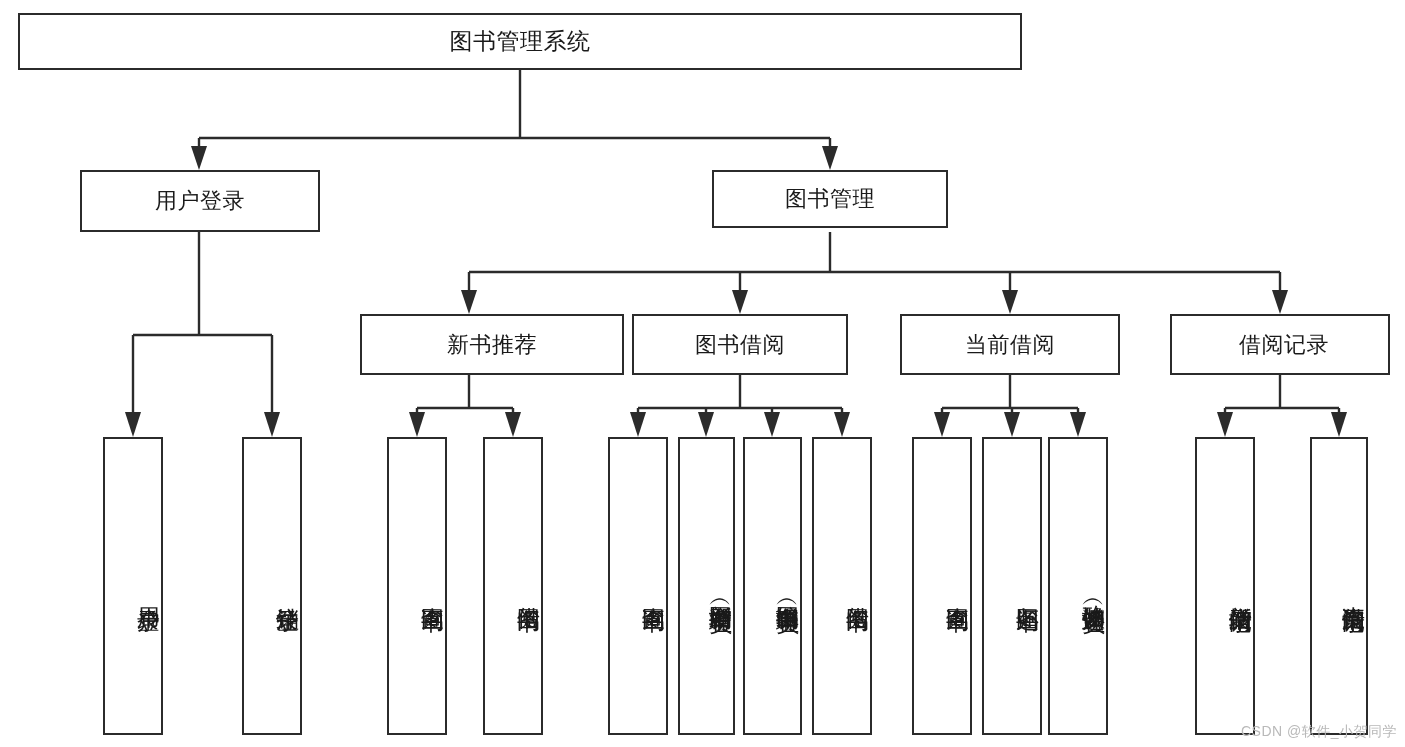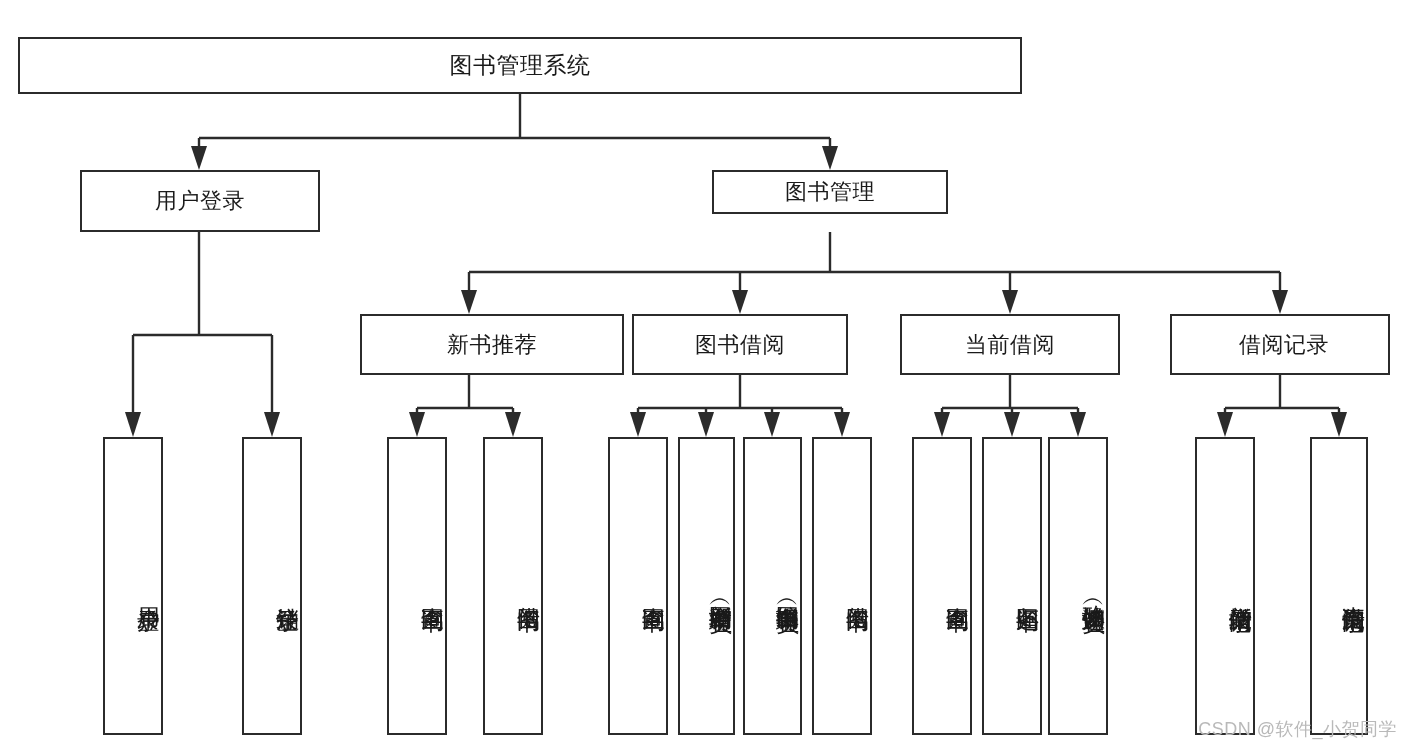--- a/index.html
+++ b/index.html
@@ -58,21 +58,21 @@
     stroke-width: 2.4;
     fill: none;
   }
   .arrow-head {
     fill: #2b2b2b;
   }
   #watermark {
     position: absolute;
     right: 8px;
     bottom: 6px;
-    font-size: 18px;
+    font-size: 14px;
     color: #b9b9b9;
     letter-spacing: 0.5px;
     white-space: nowrap;
     text-align: right;
   }
 </style>
 </head>
 <body>
 
 <div id="canvas">
@@ -133,25 +133,25 @@
     <polygon class="arrow-head" points="1078,437 1070,412 1086,412"></polygon>
 
     <path class="edge-line" d="M 1280 375 L 1280 408"></path>
     <path class="edge-line" d="M 1225 408 L 1339 408"></path>
     <path class="edge-line" d="M 1225 408 L 1225 418"></path>
     <path class="edge-line" d="M 1339 408 L 1339 418"></path>
     <polygon class="arrow-head" points="1225,437 1217,412 1233,412"></polygon>
     <polygon class="arrow-head" points="1339,437 1331,412 1347,412"></polygon>
   </svg>
 
-  <div class="node horiz" id="root-node" style="left:18px; top:13px; width:1004px; height:57px;margin-top:24px;">图书管理系统</div>
+  <div class="node horiz" id="root-node" style="left:18px; top:13px; width:1004px; height:57px;">图书管理系统</div>
 
   <div class="node horiz" style="left:80px; top:170px; width:240px; height:62px;">用户登录</div>
 
-  <div class="node horiz" style="left:712px; top:170px; width:236px; height:44px;">图书管理</div>
+  <div class="node horiz" style="left:712px; top:170px; width:236px; height:58px;">图书管理</div>
 
   <div class="node horiz" style="left:360px; top:314px; width:264px; height:61px;">新书推荐</div>
 
   <div class="node horiz" style="left:900px; top:314px; width:220px; height:61px;">当前借阅</div>
 
   <div class="node horiz" style="left:632px; top:314px; width:216px; height:61px;">图书借阅</div>
 
   <div class="node horiz" style="left:1170px; top:314px; width:220px; height:61px;padding-left:8px;">借阅记录</div>
 
   <div class="node vert" style="left:103px; top:437px; width:60px; height:298px;">用户登录</div>

